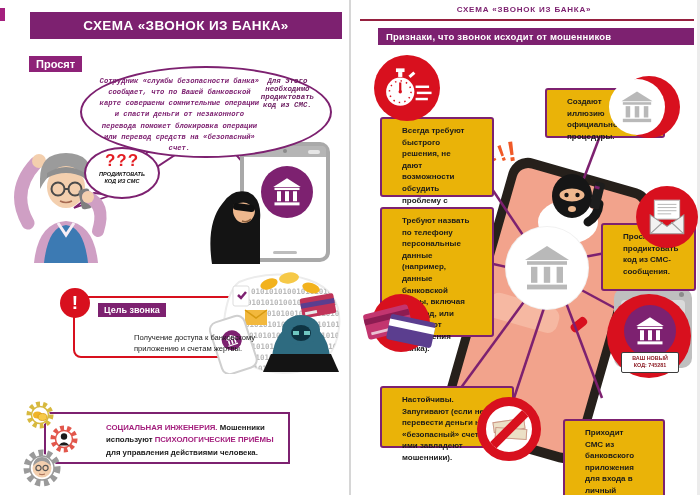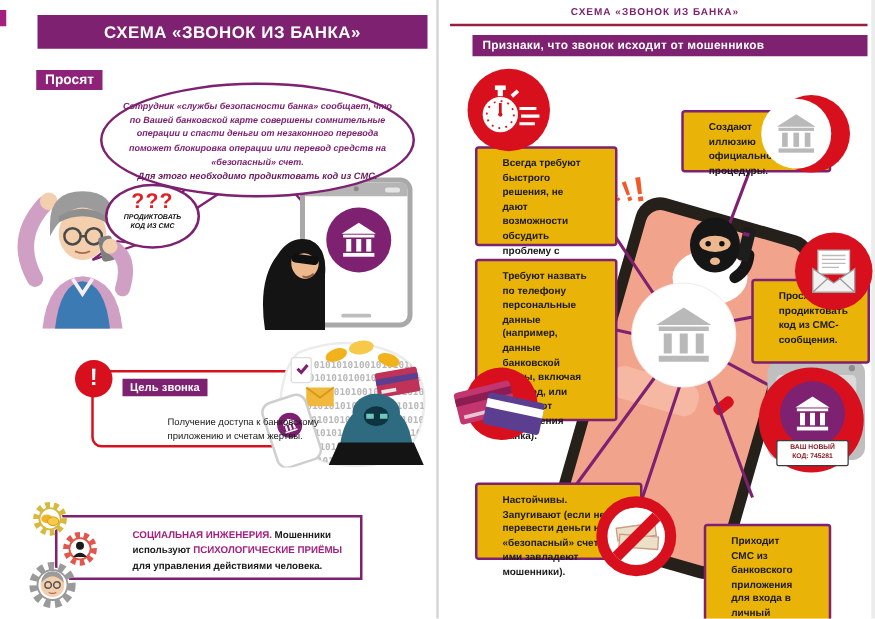--- a/index.html
+++ b/index.html
@@ -12,22 +12,22 @@
   .callout { position:absolute; background:#eab308; border:2.5px solid #7d2170; border-radius:3px;
              padding:6px 20px; font-size:8px; font-weight:800; line-height:1.45; color:#1a1a1a; z-index:6; }
 
   
   .edge-sliver { left:0; top:8px; width:5px; height:13px; background:#a4207e; }
   .l-banner { left:30px; top:12px; width:312px; height:27px; background:#7d2170; color:#fff;
               font-weight:800; font-size:13.5px; display:flex; align-items:center; justify-content:center;
               letter-spacing:.4px; z-index:3; }
   .legend-label { left:29px; top:56px; font-size:11px; z-index:3; position:absolute; }
   .speech-bubble { left:80px; top:66px; width:252px; height:92px; background:#fff; border:2.5px solid #7d2170;
-                   border-radius:50%; display:flex; flex-direction:column; justify-content:center;
-                   text-align:center; padding:8px 16px; z-index:4; }
+                   border-radius:50%; display:flex; flex-direction:row; justify-content:center;
+                   text-align:center; padding:8px 16px; z-index:4;font-family:Liberation Mono, monospace; }
   .speech-text { font-size:7.2px; font-style:italic; font-weight:600; color:#7d2170; line-height:1.55; }
   .speech-bold { font-size:7.4px; font-style:italic; font-weight:800; color:#69195d; margin-top:1px; }
   .q-bubble { left:84px; top:147px; width:76px; height:52px; border:2px solid #7d2170; border-radius:50%;
               background:#fff; text-align:center; z-index:5; }
   .q-marks { color:#e31e24; font-weight:800; font-size:17px; letter-spacing:1px; line-height:1.15; margin-top:2px; }
   .q-text { font-size:5.6px; font-weight:800; font-style:italic; color:#111; line-height:1.3; }
   .oldman { left:10px; top:143px; width:112px; height:120px; z-index:3; }
   .phone-left { left:240px; top:142px; width:90px; height:120px; background:#fff; border:4px solid #a9a9a9;
                 border-radius:10px; z-index:3; }
   .phone-left .bar { position:absolute; left:0; top:0; width:100%; height:11px; background:#b5b5b5;

